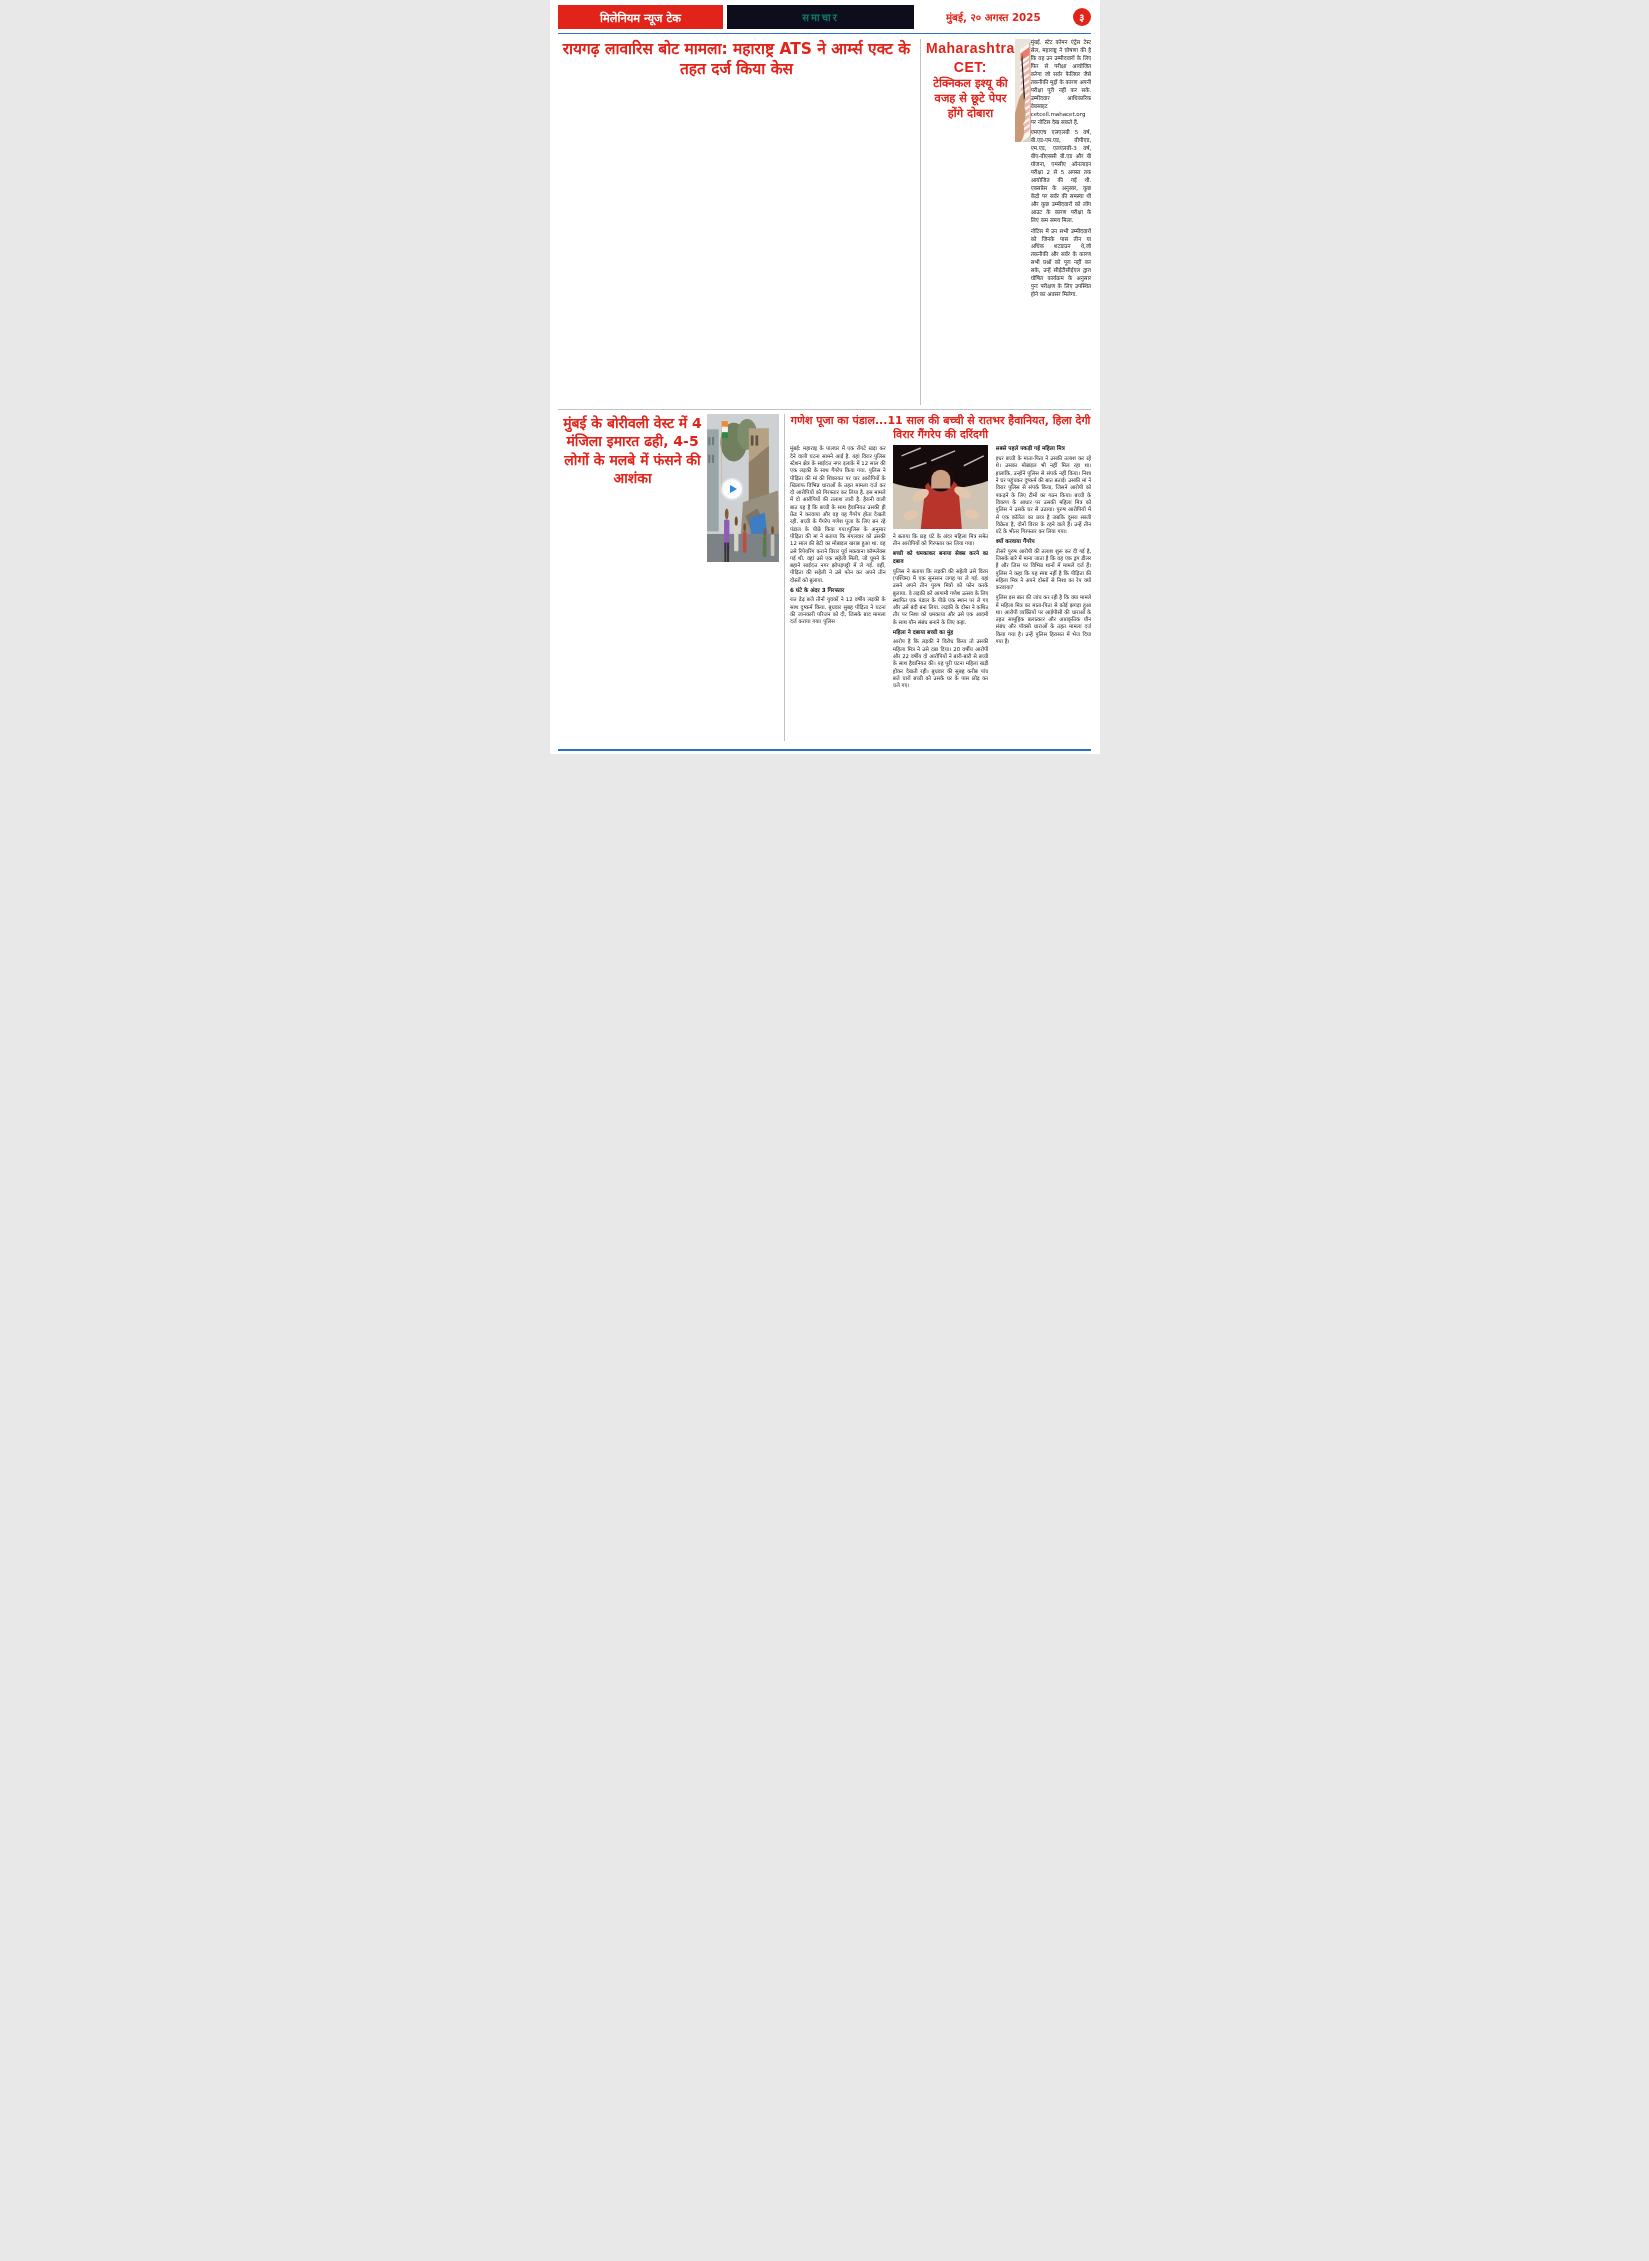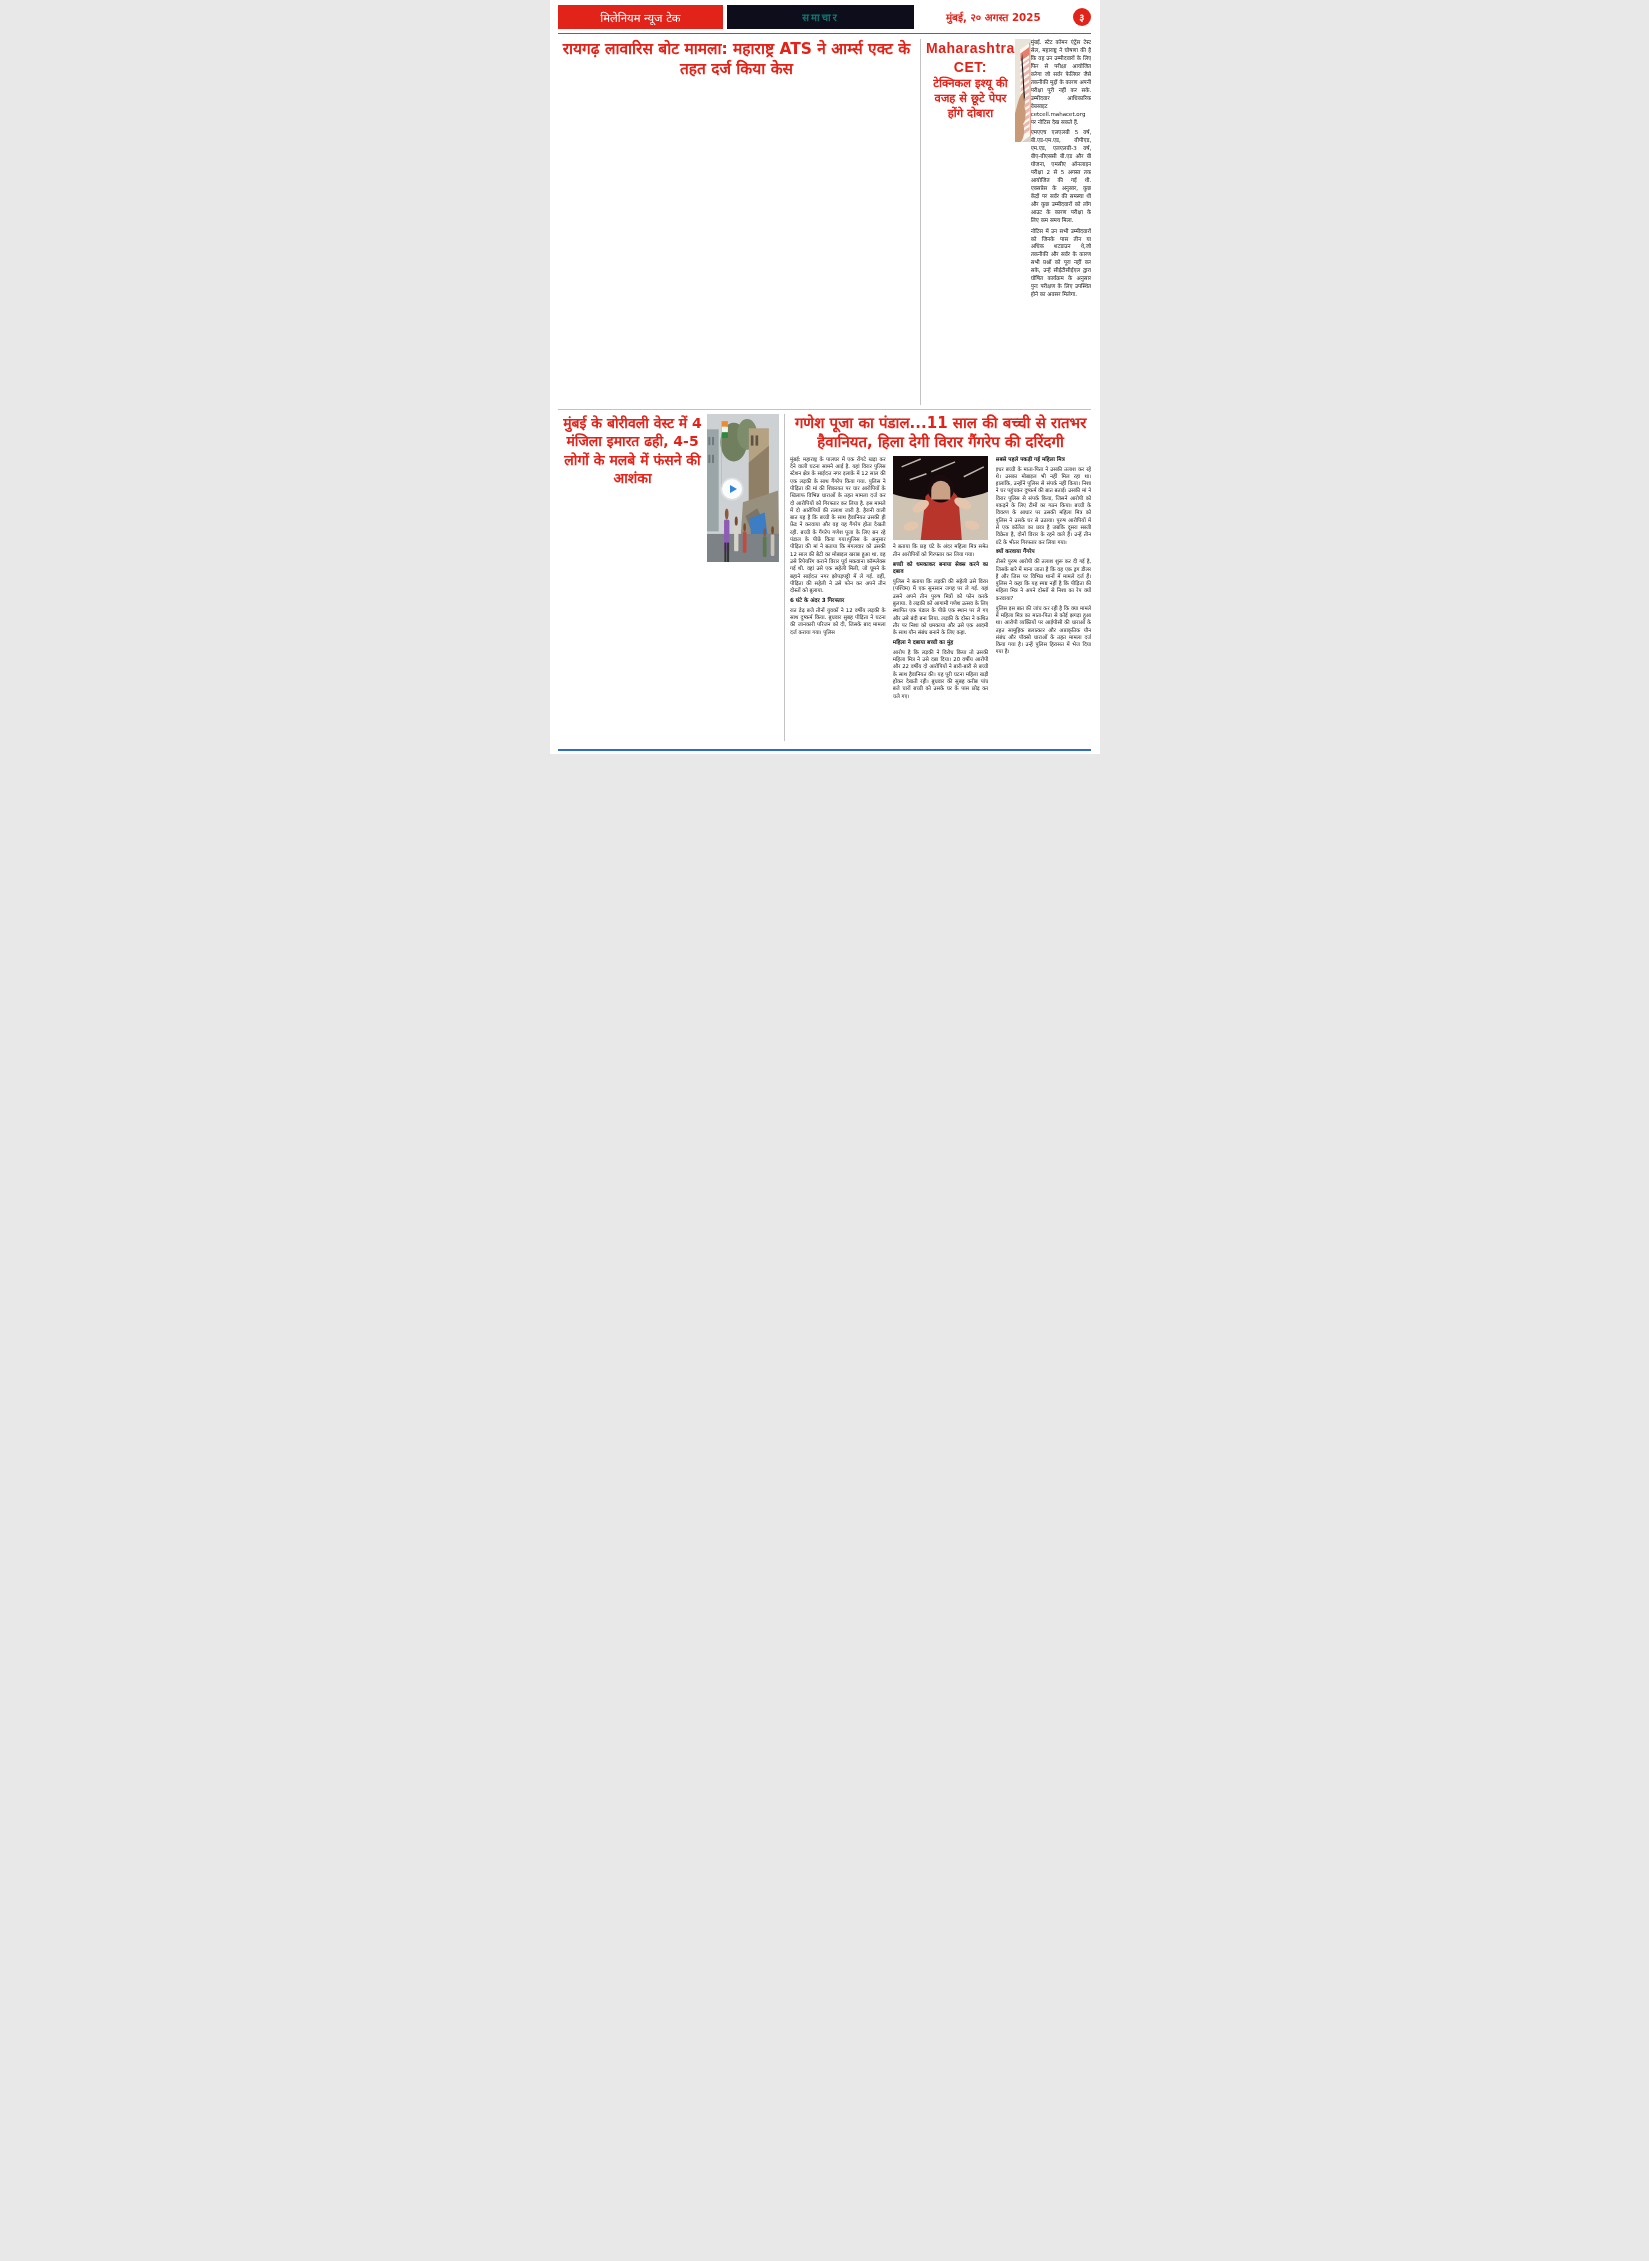--- a/index.html
+++ b/index.html
@@ -1,20 +1,20 @@
 <!DOCTYPE html>
 <html lang="hi" style="--accent: #e2231a; --rule: #2f6fc2; --dark: #0d0d1b;font-size:8.3px"><head>
 <meta charset="utf-8">
 <style>
 *{margin:0;padding:0;box-sizing:border-box}
 :root{--accent:#e2231a;--rule:#2f6fc2;--dark:#0d0d1b}
 body{background:#e8e8e8;font-family:"DejaVu Sans","Liberation Sans",sans-serif;color:#151515}
 .page{width:550px;height:754px;margin:0 auto;background:#fff;padding:5.2px 8.3px 4.1px;position:relative;overflow:hidden}
 .masthead{display:flex;height:24px;gap:4.1px;align-items:stretch}
-.brand{background:var(--accent);color:#fff;width:31%;display:flex;align-items:center;justify-content:center;font-weight:normal;font-size:11.4px;white-space:nowrap}
+.brand{background:var(--accent);color:#fff;width:31%;display:flex;align-items:center;justify-content:center;font-weight:bold;font-size:11.4px;white-space:nowrap}
 .section-box{background:var(--dark);color:#0f766e;width:35%;display:flex;align-items:center;justify-content:center;font-weight:bold;font-size:10px;letter-spacing:2.1px}
 .dateline{flex:1;display:flex;align-items:center;justify-content:center;color:var(--accent);font-weight:bold;font-size:10.3px;white-space:nowrap}
 .page-num{align-self:center;flex:0 0 18.6px;width:18.6px;height:18.6px;border-radius:50%;background:var(--accent);color:#fff;font-weight:bold;font-size:9.8px;display:flex;align-items:center;justify-content:center}
 .rule-blue{height:1.6px;background:var(--rule);margin:3.6px 0 4.7px}
 .headline{color:var(--accent);font-weight:bold;text-align:center}
 .top-section{display:flex;height:366px}
 .article-boat{width:67%;display:flex;}
 .headline-xl{font-size:15.5px;line-height:1.3;margin-bottom:5.2px}
 .cols{display:flex;gap:7.2px;flex:1;overflow:hidden;min-height:0}
 .col{flex:1;font-size:5.5px;line-height:1.4;text-align:justify;overflow:hidden}
@@ -29,21 +29,21 @@
 .headline-cet{font-size:11.4px;line-height:1.32;margin-bottom:4.1px}
 .headline-cet .cet-en{display:block;font-size:14px;letter-spacing:0.5px;font-family:"Liberation Sans","DejaVu Sans",sans-serif}
 .photo-omr{height:103px}
 .cet-body{font-size:5.5px;line-height:1.45;text-align:justify;overflow:hidden}
 .h-rule{height:0.5px;background:#c2c2c2;margin:4.1px 0}
 .bottom-section{display:flex;height:327px}
 .article-building{width:41.5%;display:flex;flex-direction:row}
 .headline-building{font-size:14px;line-height:1.32;margin-bottom:4.1px}
 .photo-building{height:148px}
 .article-crime{flex:1;display:flex;flex-direction:column;min-width:0}
-.headline-crime{font-size:15px;line-height:1.3;margin-bottom:3px}
+.headline-crime{font-size:11px;line-height:1.3;margin-bottom:3px}
 .article-crime .col{font-size:5.3px;line-height:1.38}
 .photo-illustration{height:84px}
 .play-btn{position:absolute;left:21%;top:44%;width:19.7px;height:19.7px;border-radius:50%;background:rgba(255,255,255,.92);display:flex;align-items:center;justify-content:center;box-shadow:0 0 0 1.6px rgba(255,255,255,.3);cursor:pointer}
 .play-btn::after{content:"";display:block;border-left:7.2px solid #2f86d8;border-top:4.1px solid transparent;border-bottom:4.1px solid transparent;margin-left:2.1px}
 .rule-bottom{position:absolute;left:8.3px;right:8.3px;bottom:3.1px;height:1.6px;background:var(--rule)}
 </style>
 </head>
 <body>
 
 <div class="page">

